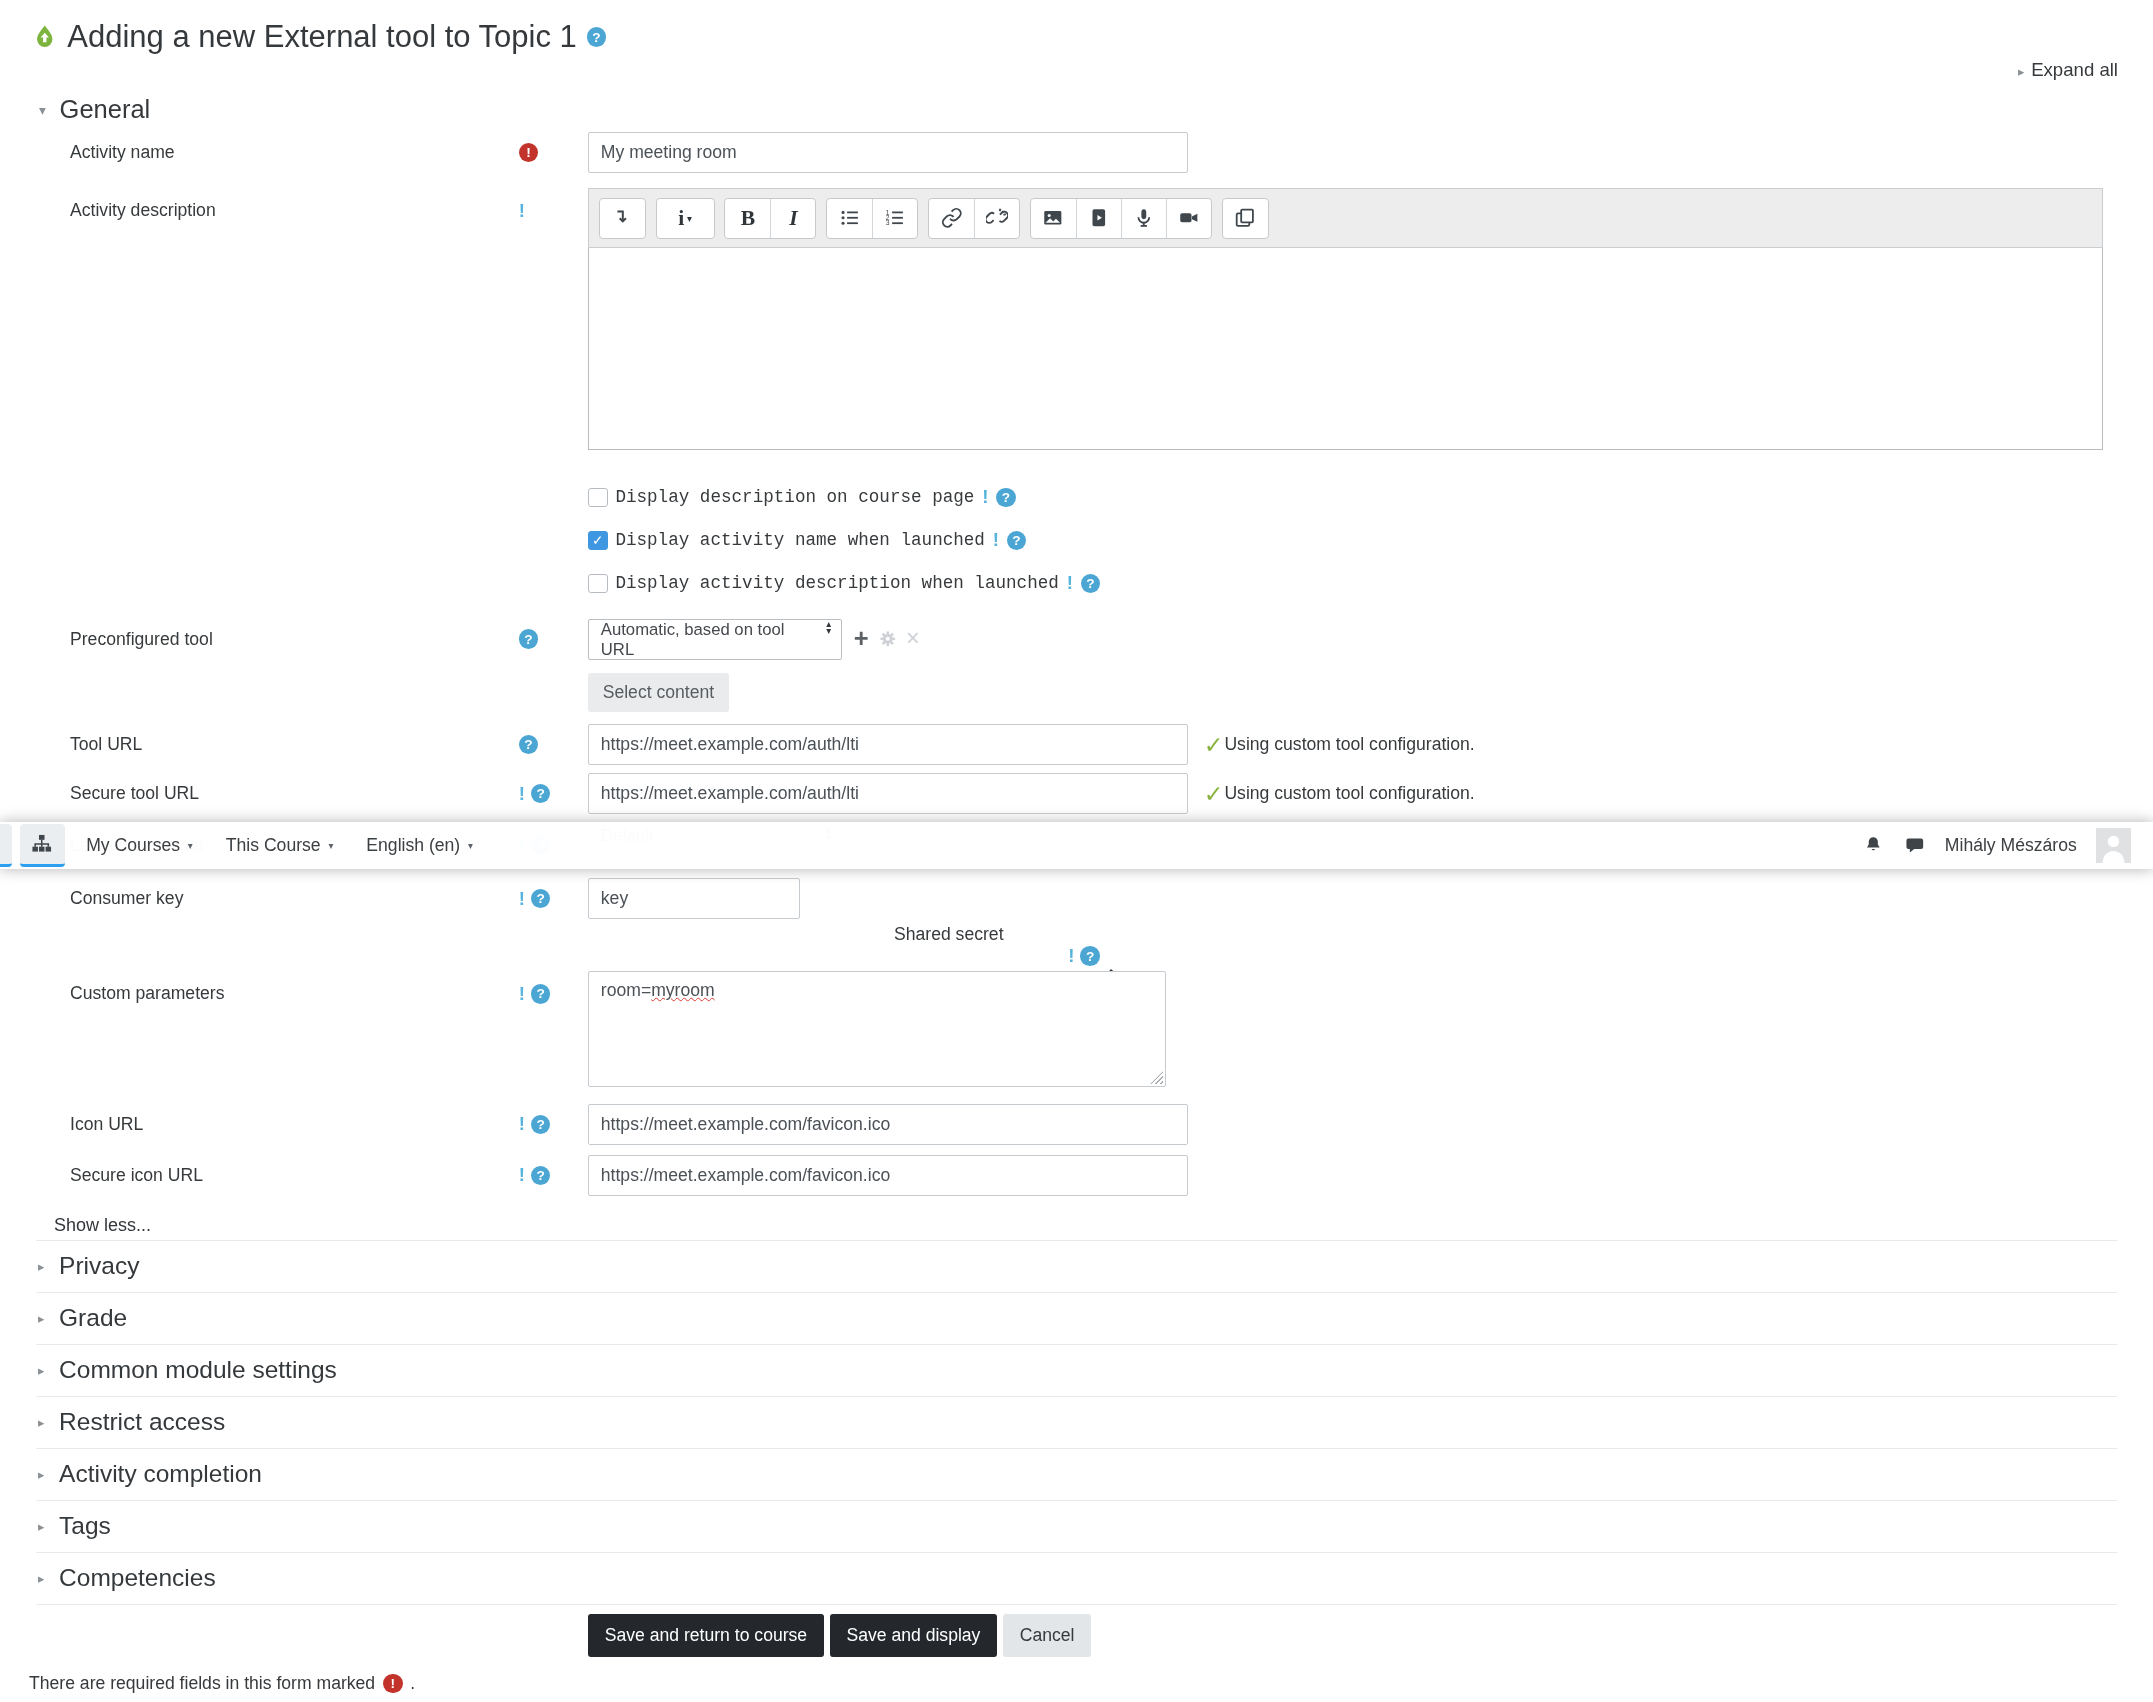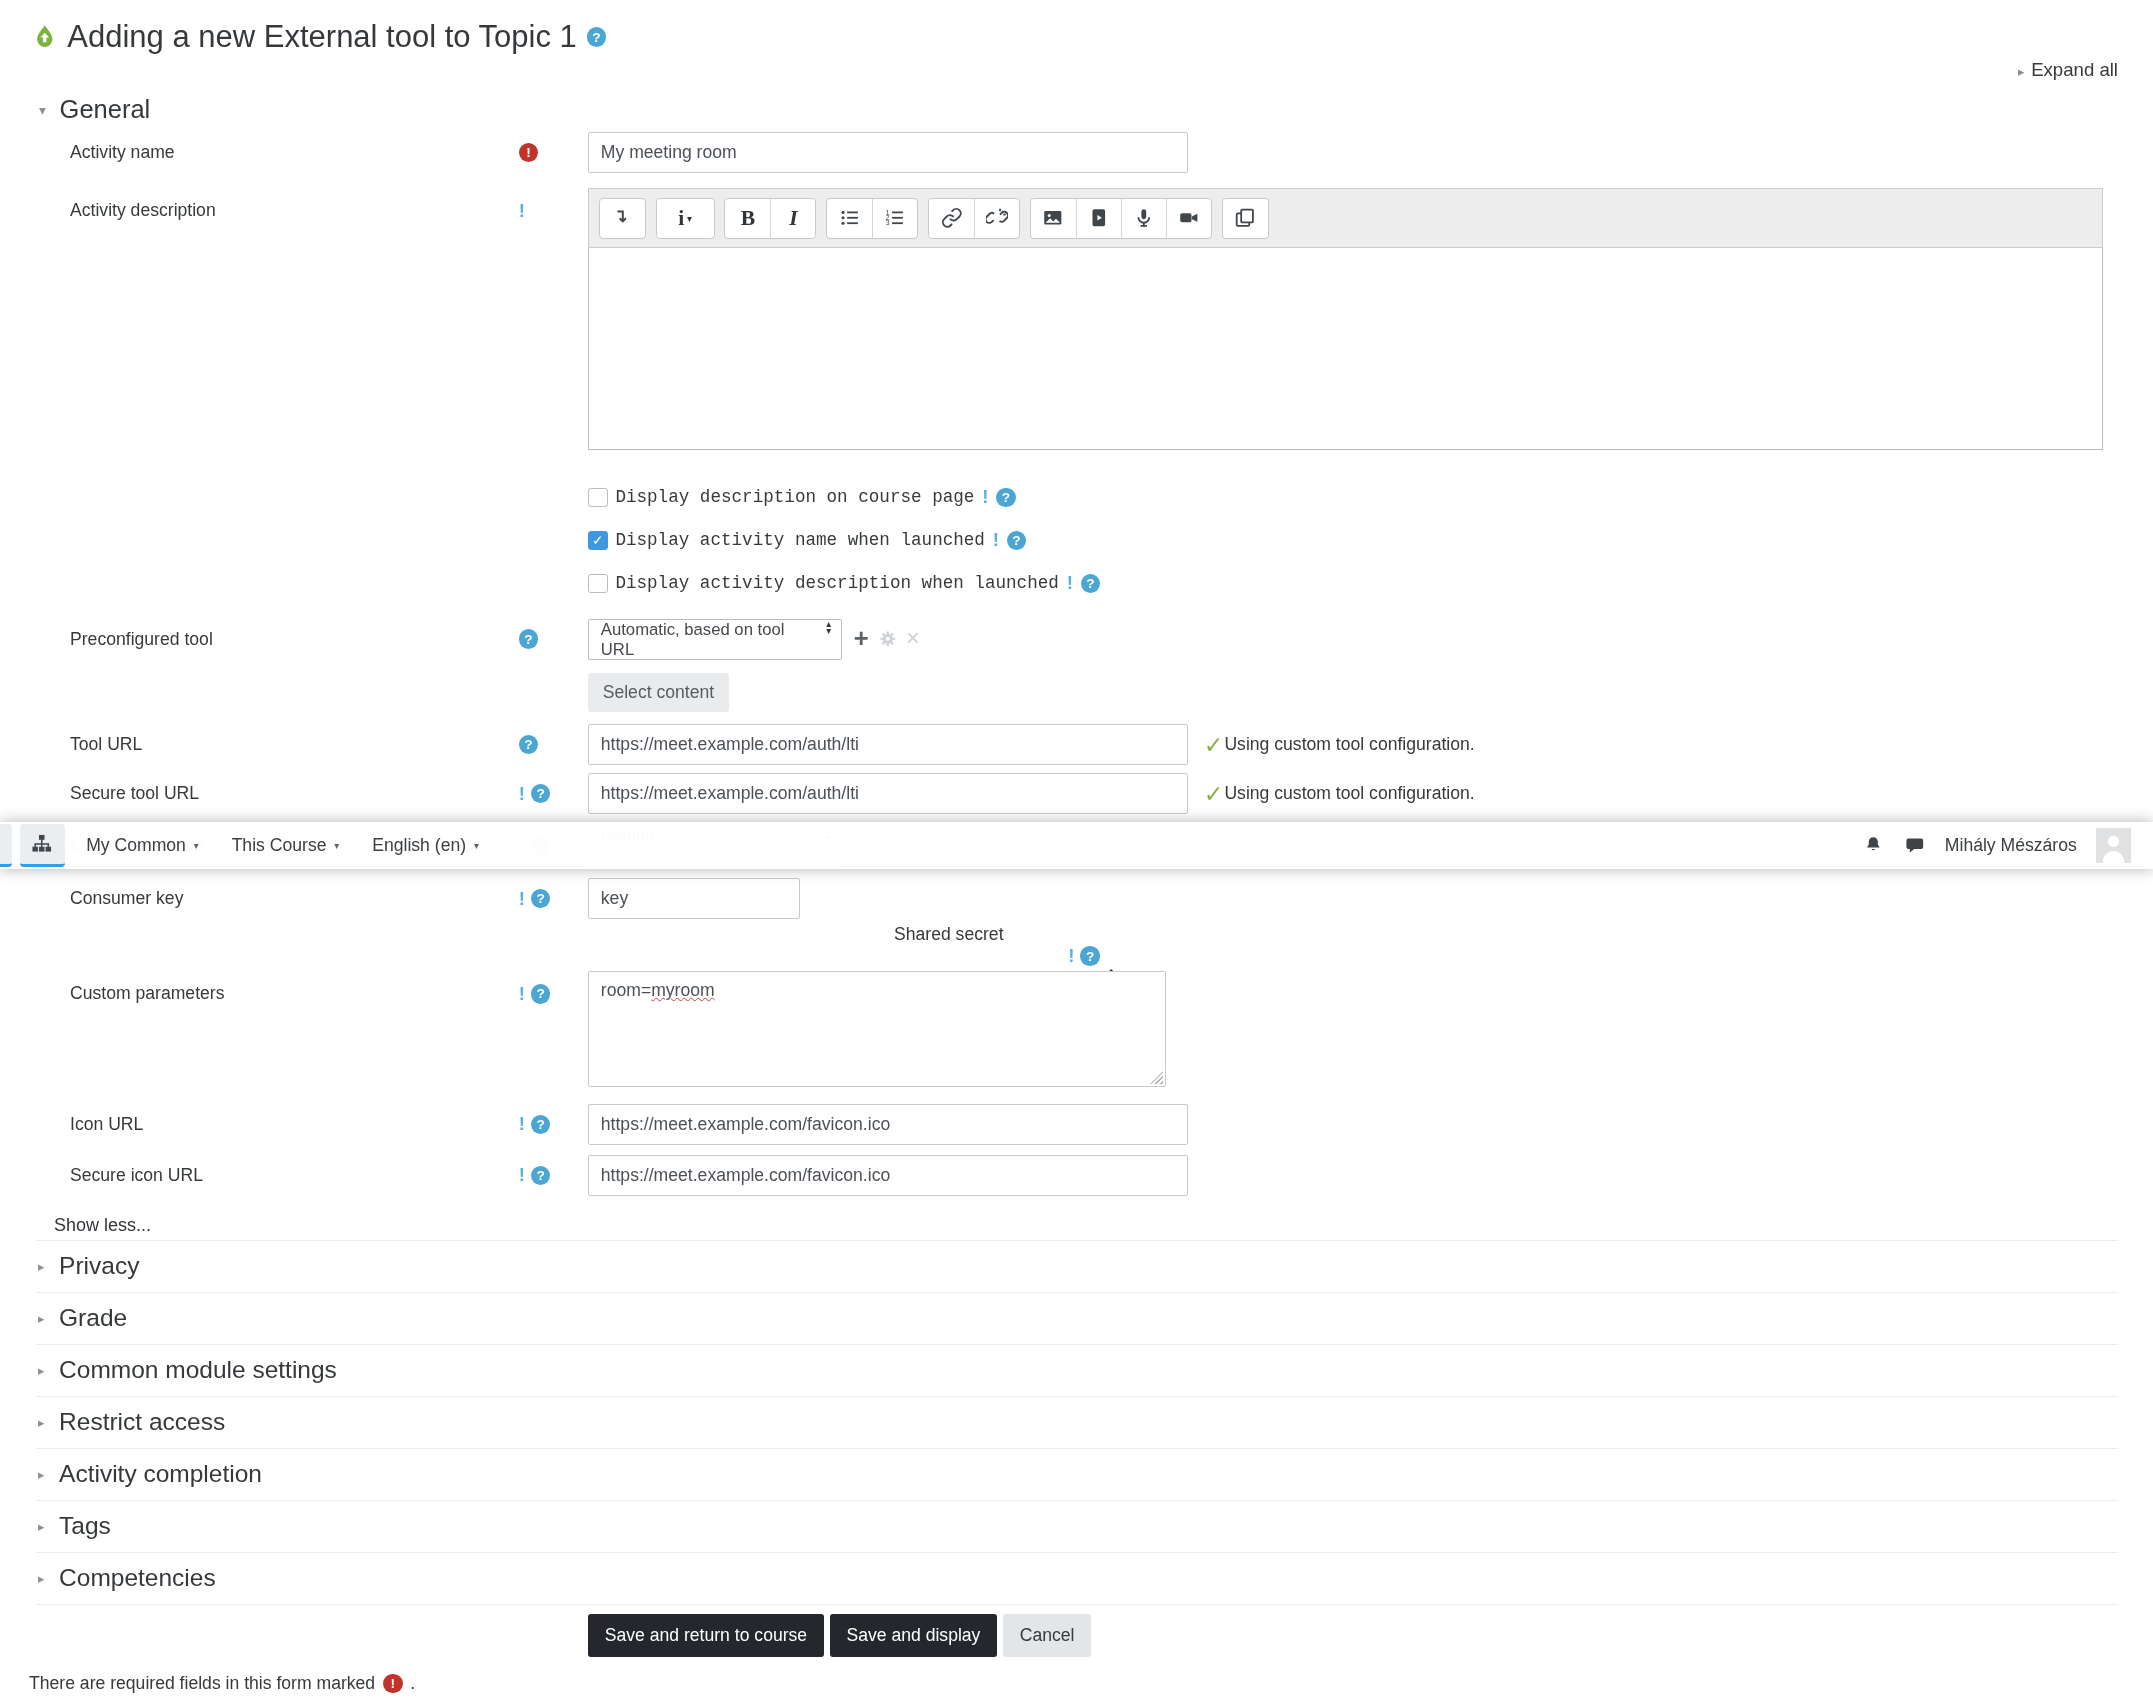--- a/index.html
+++ b/index.html
@@ -380,21 +380,21 @@
               <rect x="9.2" y="15" width="5.6" height="5"></rect>
               <rect x="15.9" y="15" width="5.6" height="5"></rect>
             </g>
           <g stroke="#3f464c" stroke-width="1.6" fill="none">
               <path d="M12 8v3M5.3 15v-2.8h13.4V15M5.3 12.2h13.4M12 11v4"></path>
             </g>
         </svg>
       </span>
       <div class="nav-menu">
         <span class="nav-item">
-            <span>My Common</span>
+            <span>My Courses</span>
             <span class="nav-caret">▾</span>
           </span>
         <span class="nav-item">
             <span>This Course</span>
             <span class="nav-caret">▾</span>
           </span>
         <span class="nav-item">
             <span>English (en)</span>
             <span class="nav-caret">▾</span>
           </span>

